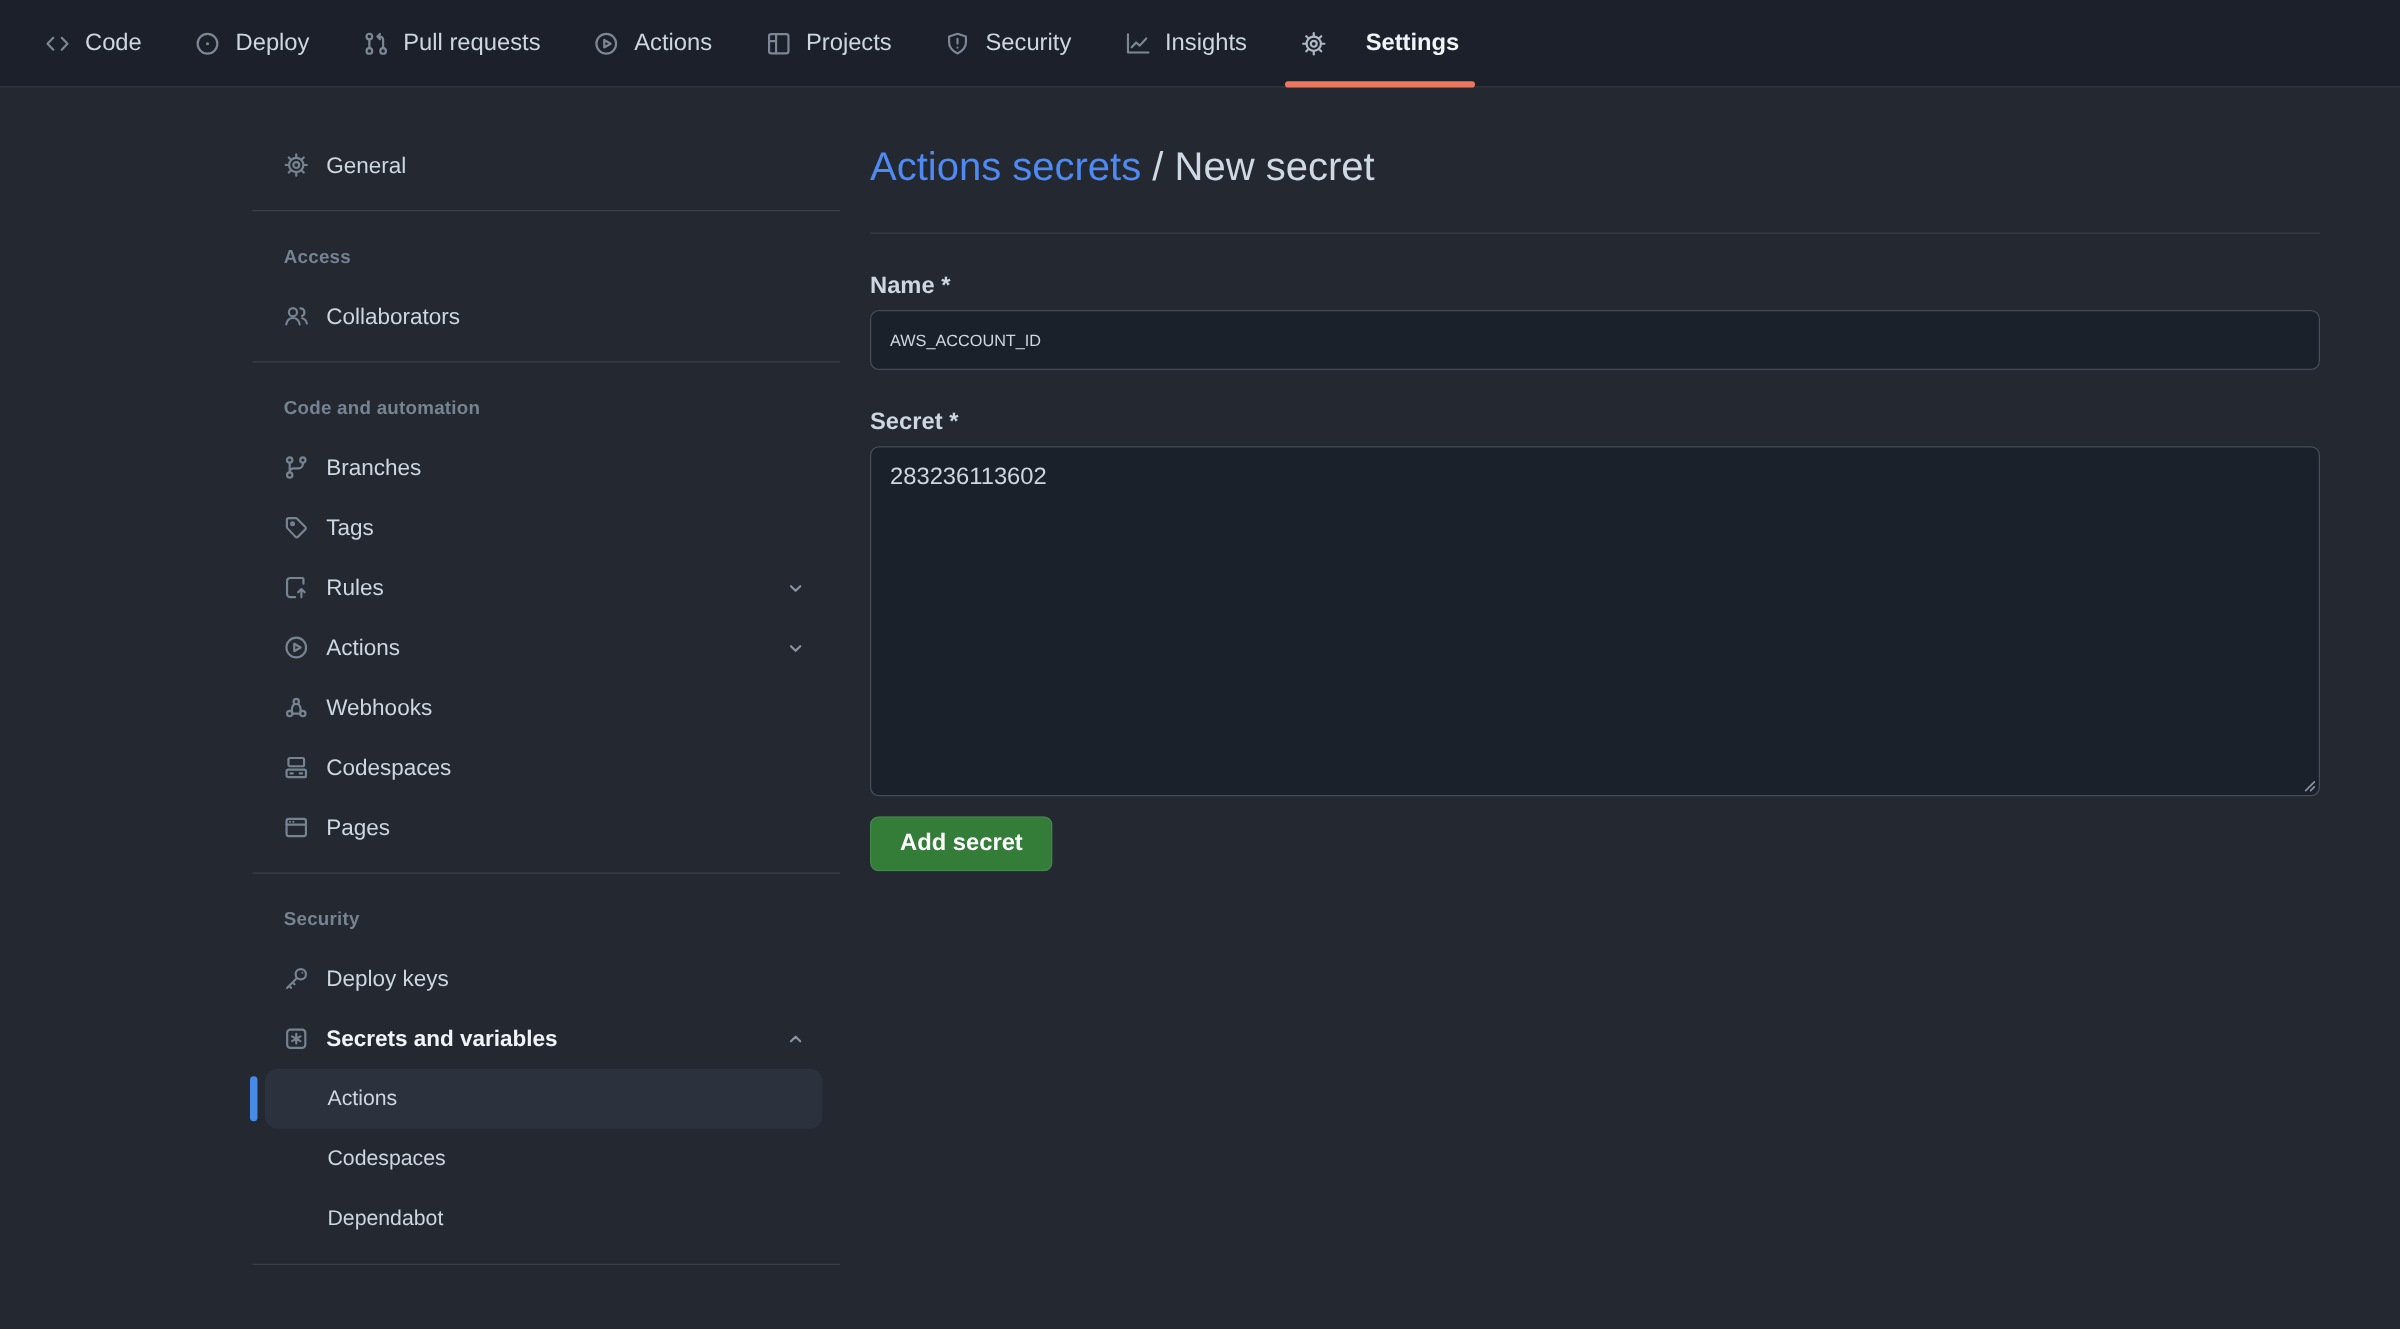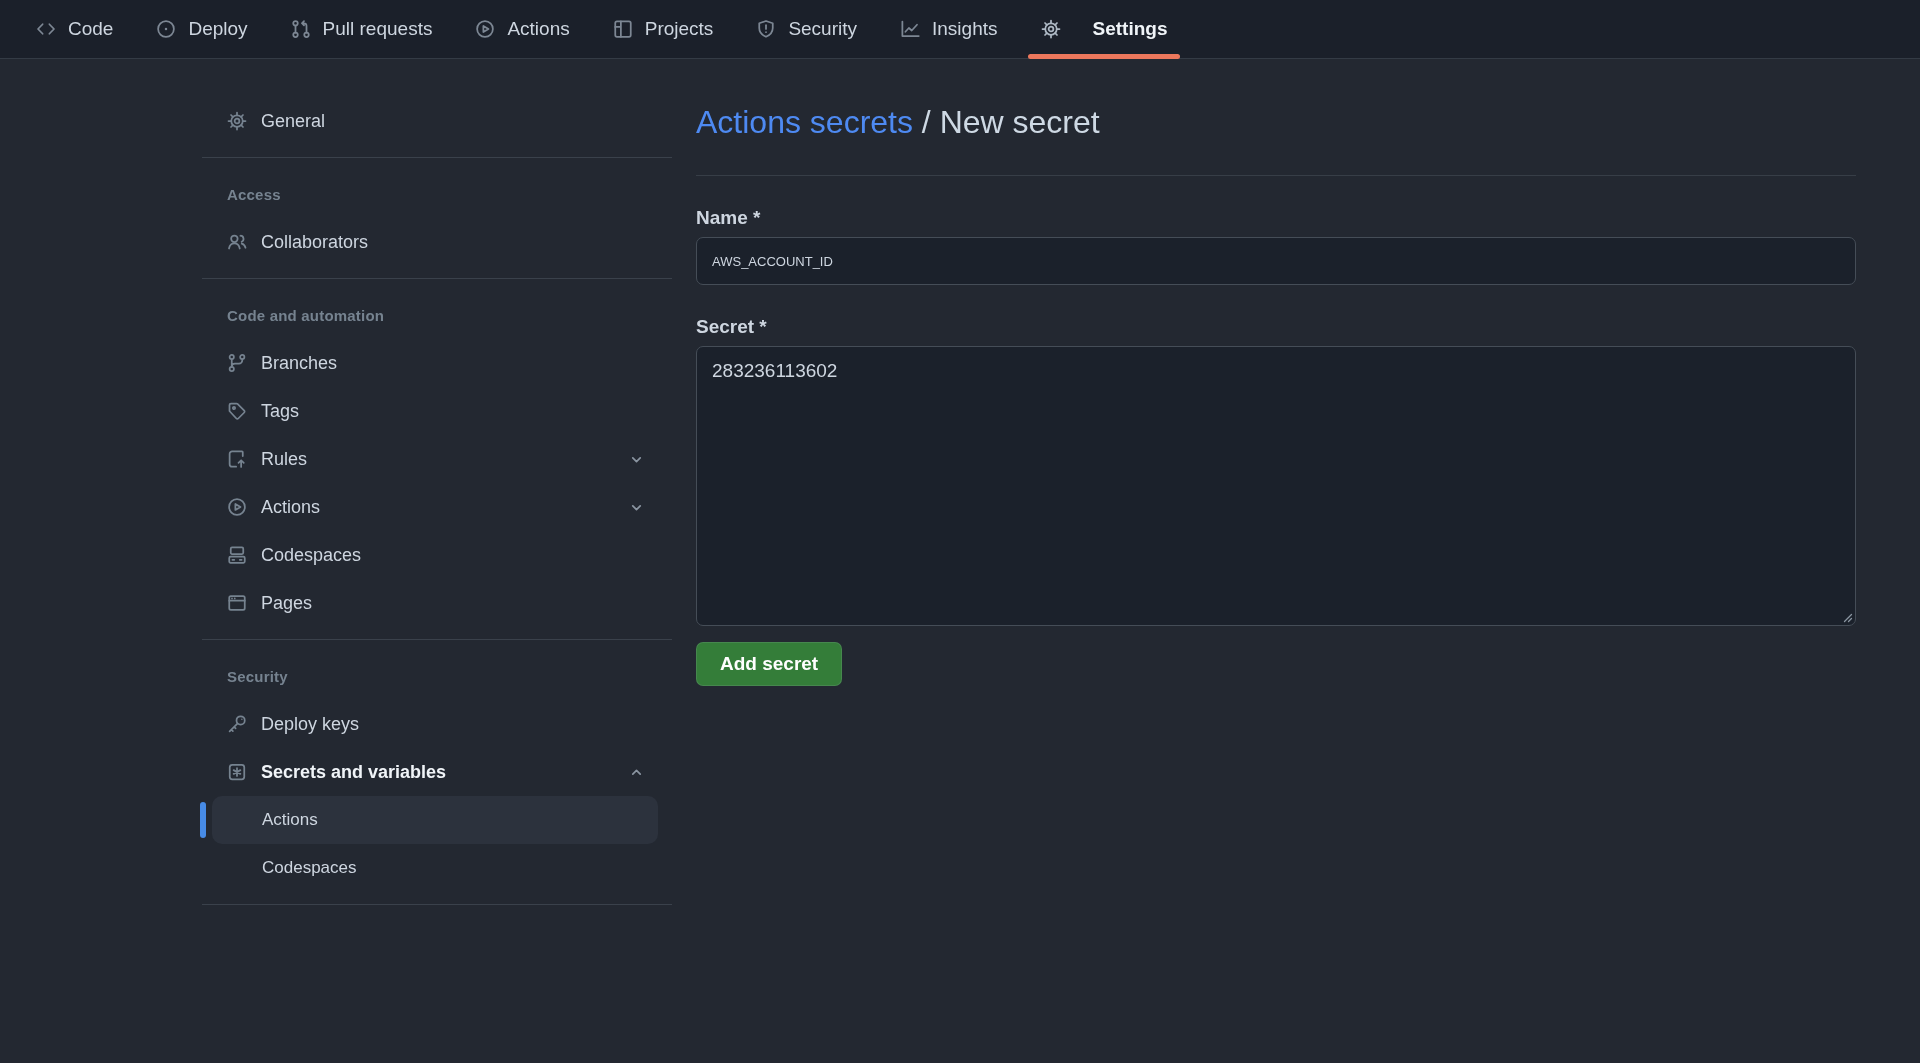--- a/index.html
+++ b/index.html
@@ -22,21 +22,21 @@
     background:var(--body-bg);
     font-family:"Liberation Sans", sans-serif;
     color:var(--text-main);
   }
   svg{display:block;}
   .ic{width:20px;height:20px;flex:none;color:var(--text-muted);}
   .ic svg{width:100%;height:100%;fill:none;stroke:currentColor;stroke-width:1.4;stroke-linecap:round;stroke-linejoin:round;}
 
   
   .topnav{
-    height:59px;
+    height:70px;
     background:var(--nav-bg);
     border-bottom:1px solid #343b45;
     display:flex;
     align-items:stretch;
     padding-left:22px;
     gap:15px;
   }
   .nav-item{
     position:relative;
     display:flex;
@@ -353,20 +353,31 @@
           </svg>
       </span>
       <span class="label">Actions</span>
       <span class="chev">
         <svg viewBox="0 0 16 16">
             <path d="M4.5 6.5 8 10l3.5-3.5"></path>
           </svg>
       </span>
     </div>
 
+    <div class="side-item">
+      <span class="ic">
+        <svg viewBox="0 0 16 16">
+            <circle cx="8" cy="4.2" r="1.7"></circle>
+            <circle cx="3.8" cy="11.9" r="1.7"></circle>
+            <circle cx="12.2" cy="11.9" r="1.7"></circle>
+            <path d="M6.9 5.7c-1.3 1.2-1.9 3-1.6 4.6M9.1 5.7c1.3 1.2 1.9 3 1.6 4.6M5.5 11.9h5"></path>
+          </svg>
+      </span>
+      <span class="label">Webhooks</span>
+    </div>
 
     <div class="side-item">
       <span class="ic">
         <svg viewBox="0 0 16 16">
             <rect x="3" y="1.9" width="10" height="5.3" rx="1"></rect>
             <rect x="1.8" y="9.3" width="12.4" height="4.9" rx="1"></rect>
             <path d="M4.3 11.8h1.5M10.2 11.8h1.5"></path>
           </svg>
       </span>
       <span class="label">Codespaces</span>
@@ -411,20 +422,23 @@
             <path d="M4.5 9.5 8 6l3.5 3.5"></path>
           </svg>
       </span>
     </div>
 
     <div class="sub-item selected">
       <span>Actions</span>
     </div>
     <div class="sub-item">
       <span>Codespaces</span>
+    </div>
+    <div class="sub-item">
+      <span>Dependabot</span>
     </div>
 
     <hr class="side-divider">
   </aside>
 
   <main class="main">
     <h2 class="page-title">
       <a class="crumb-link">Actions secrets</a>
       <span>/ New secret</span>
     </h2>

